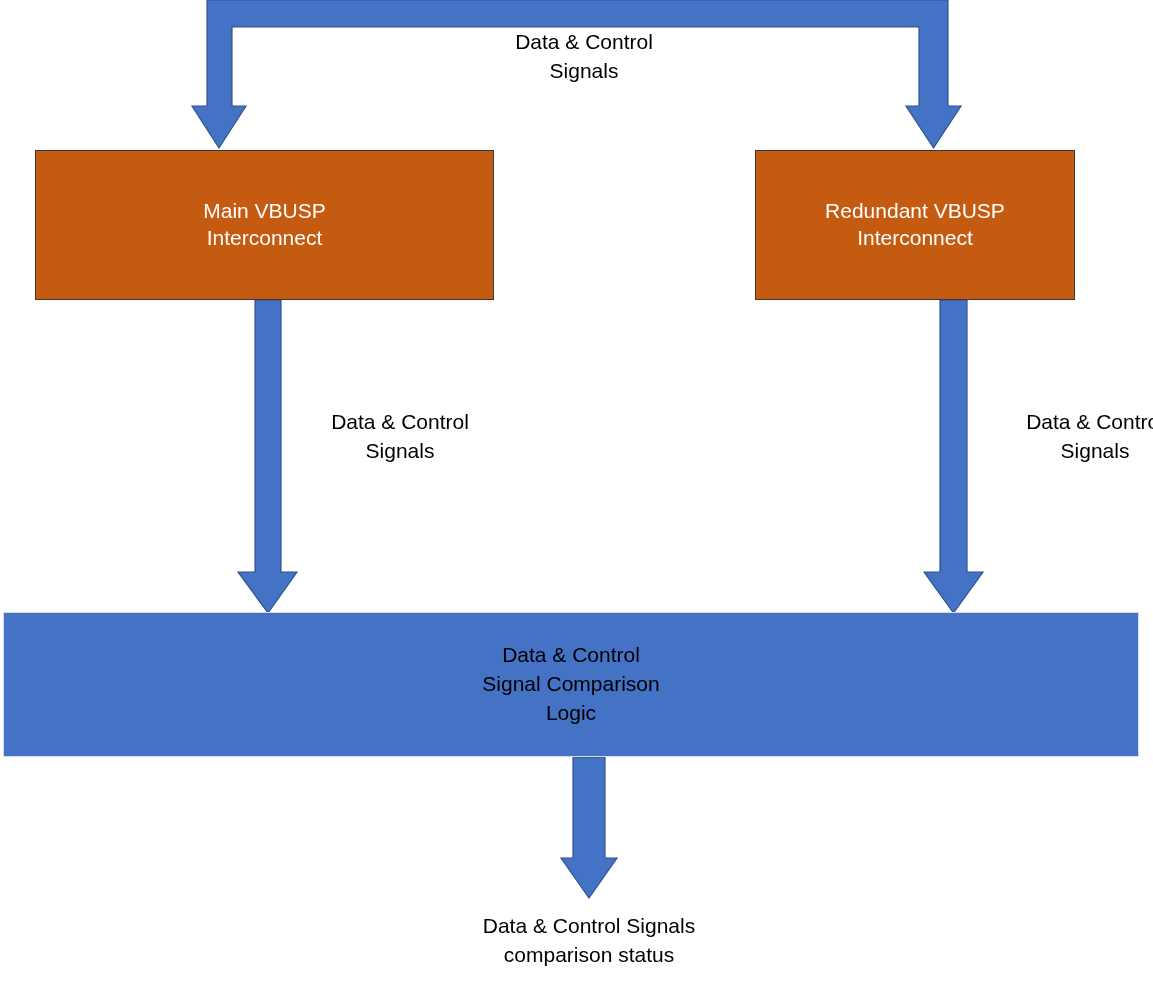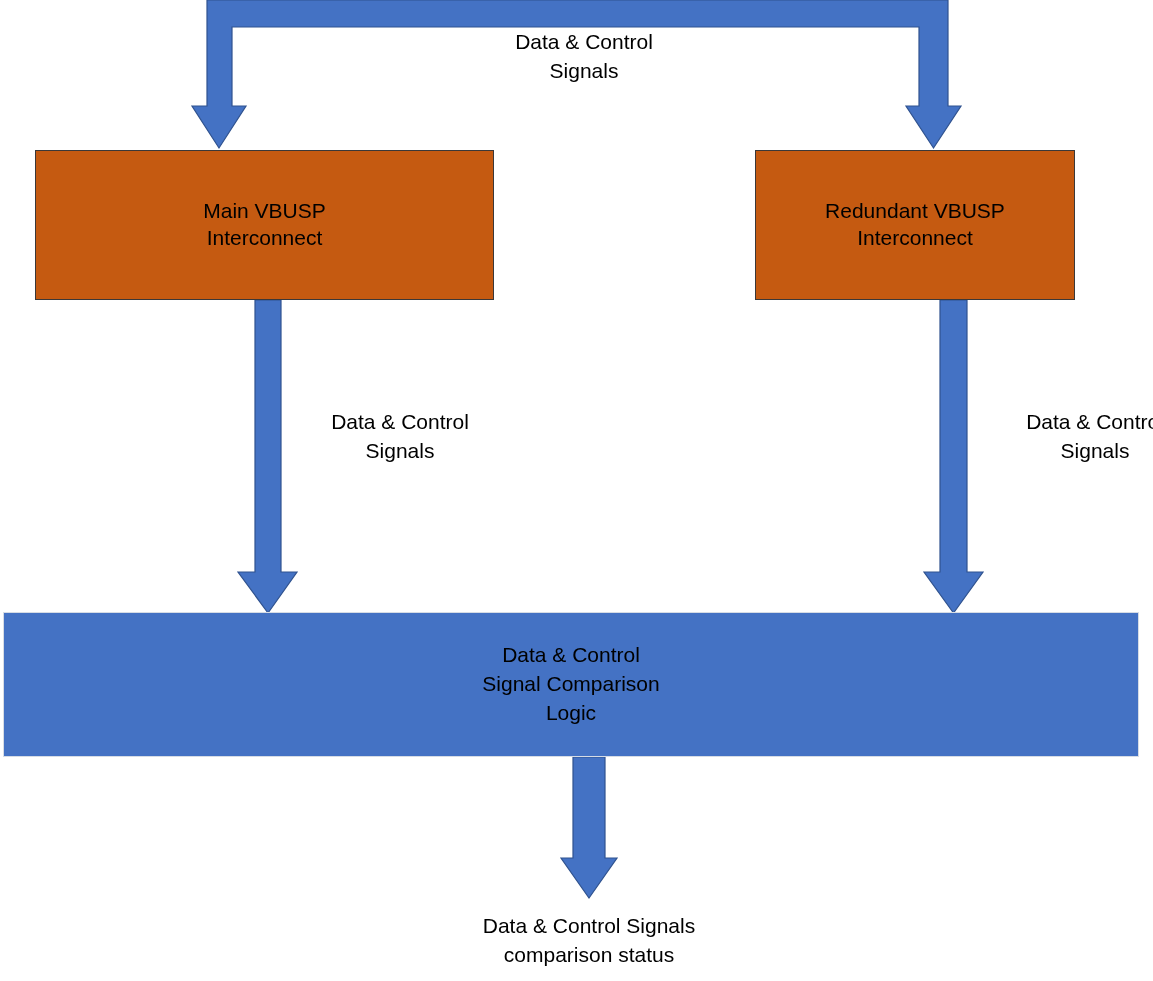--- a/index.html
+++ b/index.html
@@ -24,21 +24,21 @@
     width: 1153px;
     height: 981px;
   }
   .node-box {
     position: absolute;
     box-sizing: border-box;
     display: flex;
     align-items: center;
     justify-content: center;
     text-align: center;
-    color: #000000;
+    color: #ffffff;
     line-height: 1.28;
   }
   .orange-box {
     background: #C55A11;
     border: 1px solid #3B3838;
     font-size: 21px;
   }
   #box-main {
     left: 35px;
     top: 150px;

